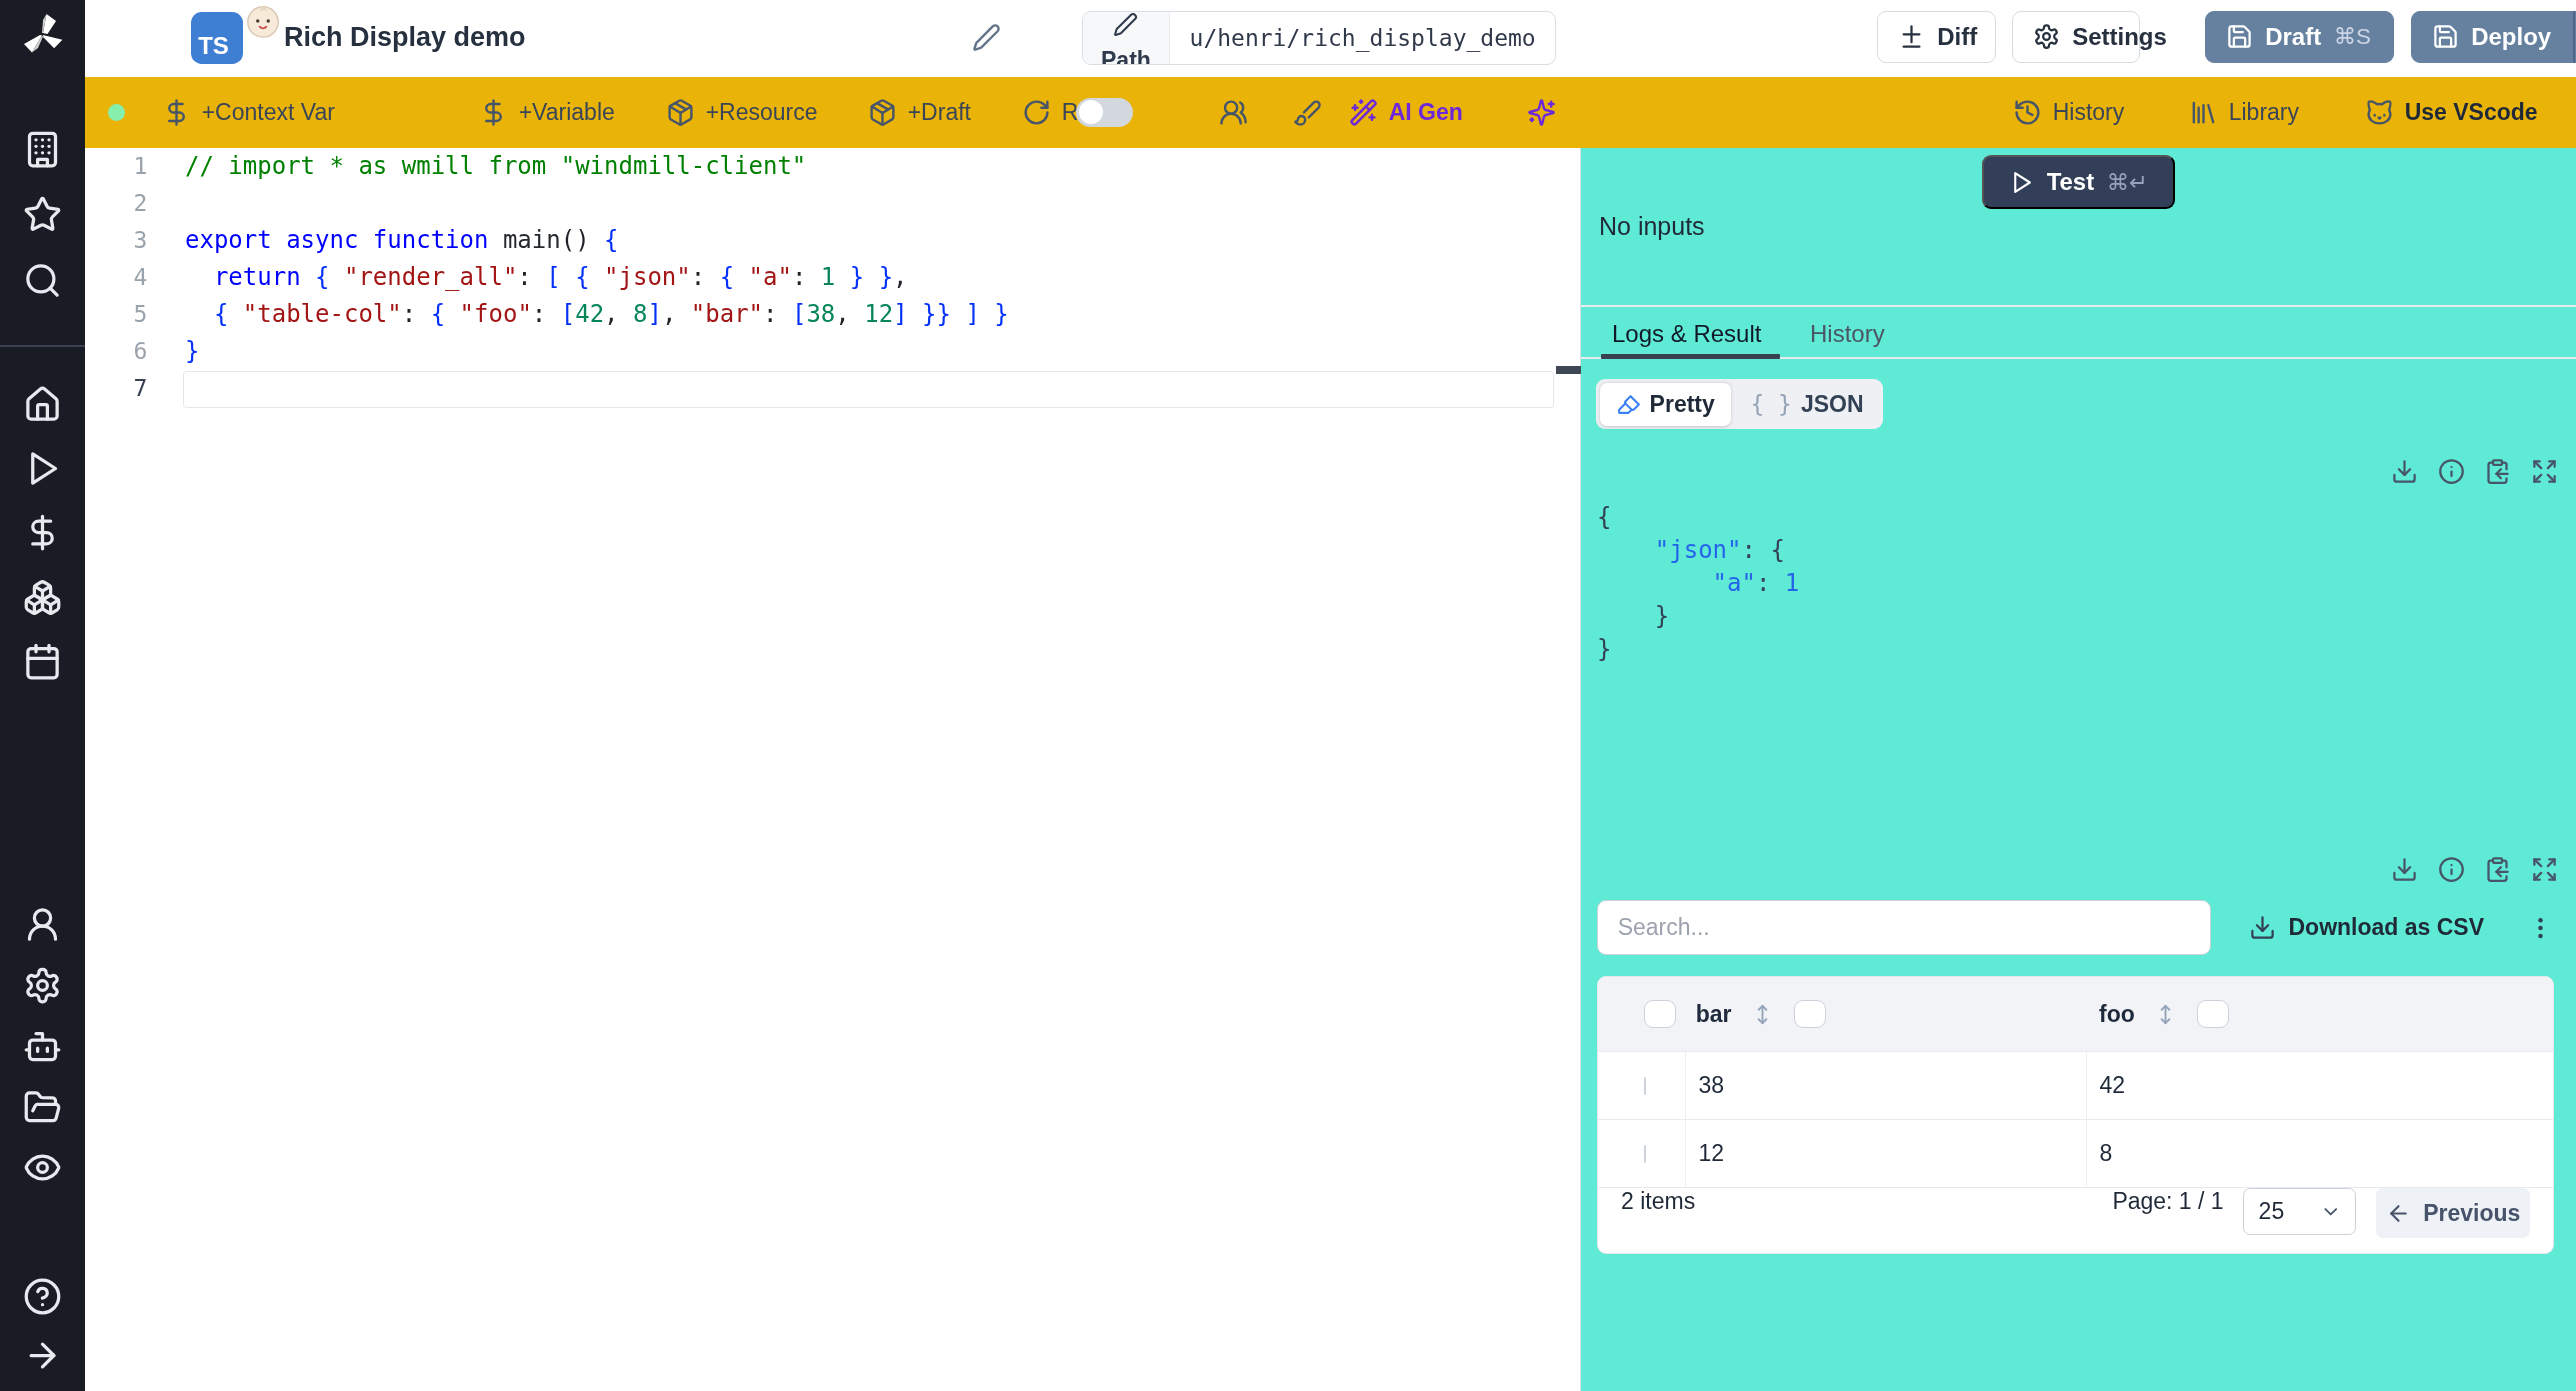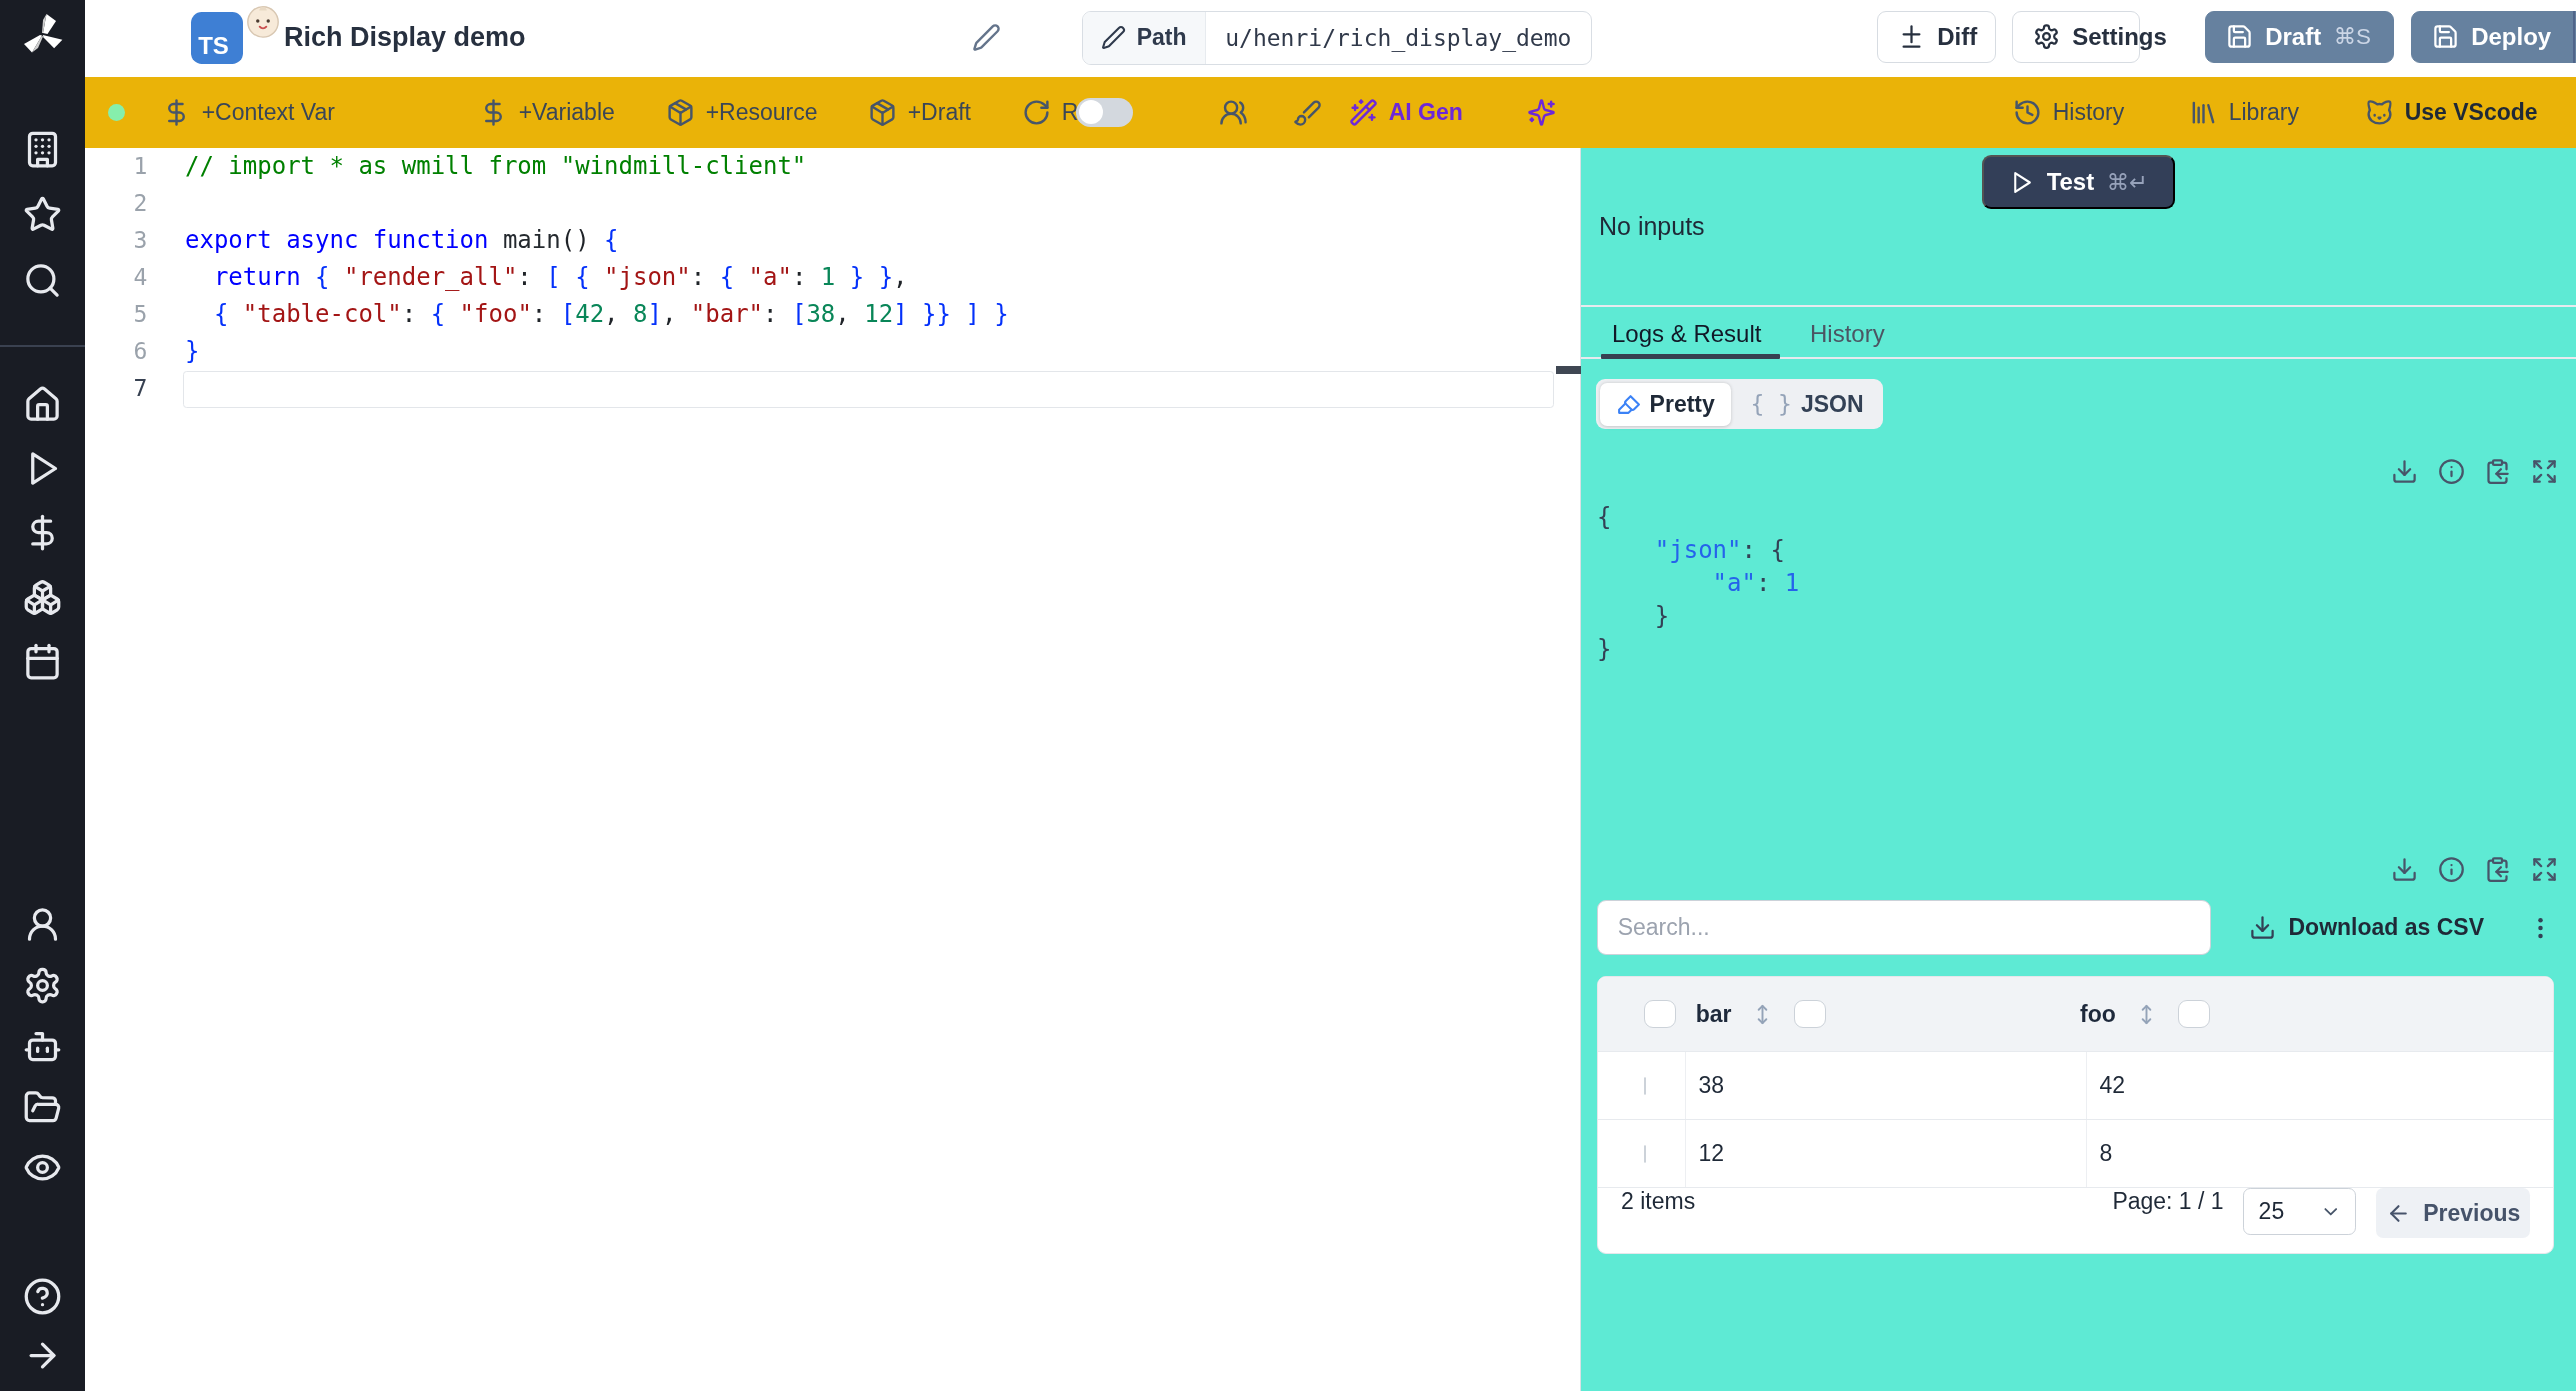--- a/index.html
+++ b/index.html
@@ -15,21 +15,21 @@
   #logo{position:absolute;left:18px;top:9px;width:50px;height:50px;}
 
   
   #topbar{position:absolute;left:85px;top:0;width:2491px;height:77px;background:#fff;}
   #ts-badge{position:absolute;left:106px;top:11.6px;width:52px;height:52px;background:#3e7fd4;border-radius:10.7px;color:#ffffff;font-weight:bold;font-size:24px;display:flex;align-items:flex-end;justify-content:flex-start;padding:0 0 3.6px 7.2px;box-sizing:border-box;}
   #emoji-badge{position:absolute;left:159px;top:1.8px;width:38px;height:38px;}
   #page-title{position:absolute;left:199px;top:21.5px;font-size:27px;font-weight:700;color:#27303f;}
   #title-edit{position:absolute;left:887px;top:23px;width:29px;height:29px;color:#64748b;cursor:pointer;}
   #title-edit svg{width:29px;height:29px;}
   #path-chip{position:absolute;left:997px;top:10.7px;height:52px;border:1.8px solid #d9dee4;border-radius:9px;display:flex;align-items:stretch;overflow:hidden;background:#fff;cursor:pointer;}
-  #path-chip .seg1{background:#f6f8fa;display:flex;align-items:center;gap:10.7px;padding:0 18px;color:#2f3a4c;font-weight:700;font-size:23px;border-right:1.8px solid #e7ebef;}
+  #path-chip .seg1{background:#f6f8fa;display:flex;align-items:center;gap:10.7px;padding:0 18px;color:#2f3a4c;font-weight:700;font-size:23px;border-right:1.8px solid #e7ebef;flex-direction:column;}
   #path-chip .seg1 svg{width:25px;height:25px;}
   #path-chip .seg2{display:flex;align-items:center;padding:0 19.7px;font-family:"DejaVu Sans Mono",monospace;font-size:23px;color:#30394a;}
   .hbtn{position:absolute;top:10.7px;height:52px;border:1.8px solid #d7dce2;border-radius:9px;background:#fff;display:flex;align-items:center;gap:12.5px;padding:0 19.7px;box-sizing:border-box;font-size:24px;font-weight:700;color:#27303f;cursor:pointer;}
   .hbtn svg{width:27px;height:27px;}
   .hbtn.blue{background:var(--deploy-blue);border-color:var(--deploy-blue);color:#fff;}
   .hbtn .shortcut{color:#ccd6e6;font-weight:400;font-size:22.4px;}
   .hbtn .vdiv{width:1.8px;height:52px;background:#50658a;margin:0 1.8px 0 9px;}
 
   
   #toolbar{position:absolute;left:85px;top:77px;width:2491px;height:72px;background:#eab308;border-bottom:1.8px solid #e7eaee;}
@@ -619,21 +619,21 @@
         <span class="colname">bar</span>
         <span class="sort">
             <svg class="ic" viewBox="0 0 24 24">
               <path d="M12 3v18"></path>
               <path d="m8 7 4-4 4 4"></path>
               <path d="m8 17 4 4 4-4"></path>
             </svg>
           </span>
         <span class="cb"></span>
       </div>
-      <div class="hgroup" style="left:482px">
+      <div class="hgroup" style="left:501px">
         <span class="colname">foo</span>
         <span class="sort">
             <svg class="ic" viewBox="0 0 24 24">
               <path d="M12 3v18"></path>
               <path d="m8 7 4-4 4 4"></path>
               <path d="m8 17 4 4 4-4"></path>
             </svg>
           </span>
         <span class="cb"></span>
       </div>

